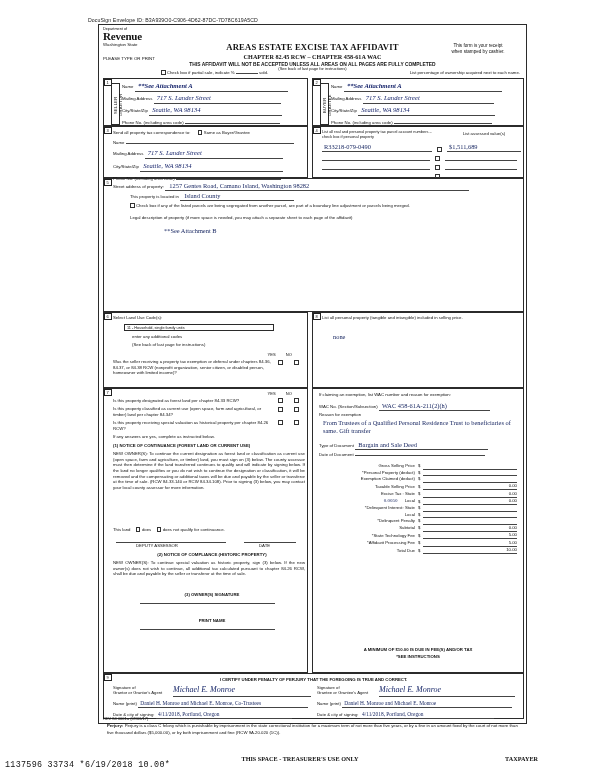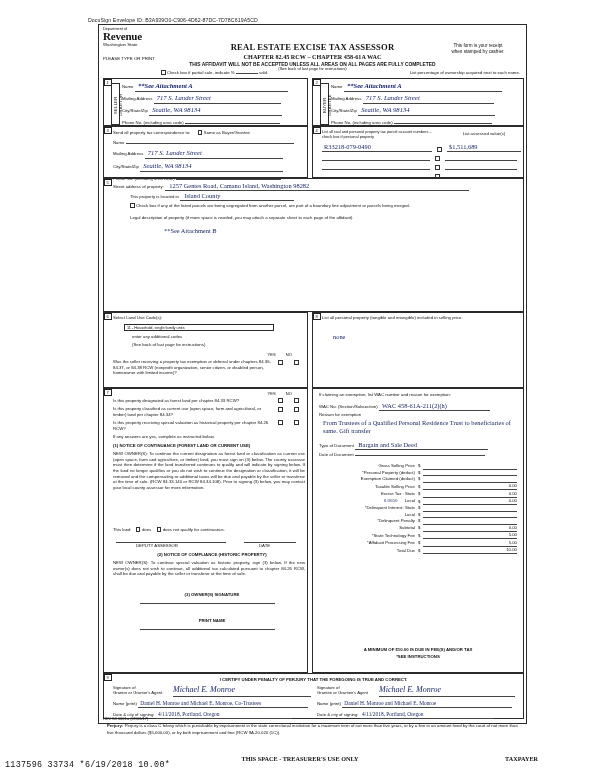--- a/index.html
+++ b/index.html
@@ -233,21 +233,21 @@
 
   <div class="form">
 
     <div class="logo">
       <div class="dept">Department of</div>
       <div class="rev">Revenue</div>
       <div class="state">Washington State</div>
     </div>
 
     <div class="hdr-title">
-      <div class="t1">REAL ESTATE EXCISE TAX ASSESSOR</div>
+      <div class="t1">AREAS ESTATE EXCISE TAX AFFIDAVIT</div>
       <div class="t2">CHAPTER 82.45 RCW – CHAPTER 458-61A WAC</div>
       <div class="t3">THIS AFFIDAVIT WILL NOT BE ACCEPTED UNLESS ALL AREAS ON ALL PAGES ARE FULLY COMPLETED</div>
     </div>
 
     <div class="receipt">
       <div>This form is your receipt</div>
       <div>when stamped by cashier.</div>
     </div>
 
     <div class="seeback">(See back of last page for instructions)</div>

